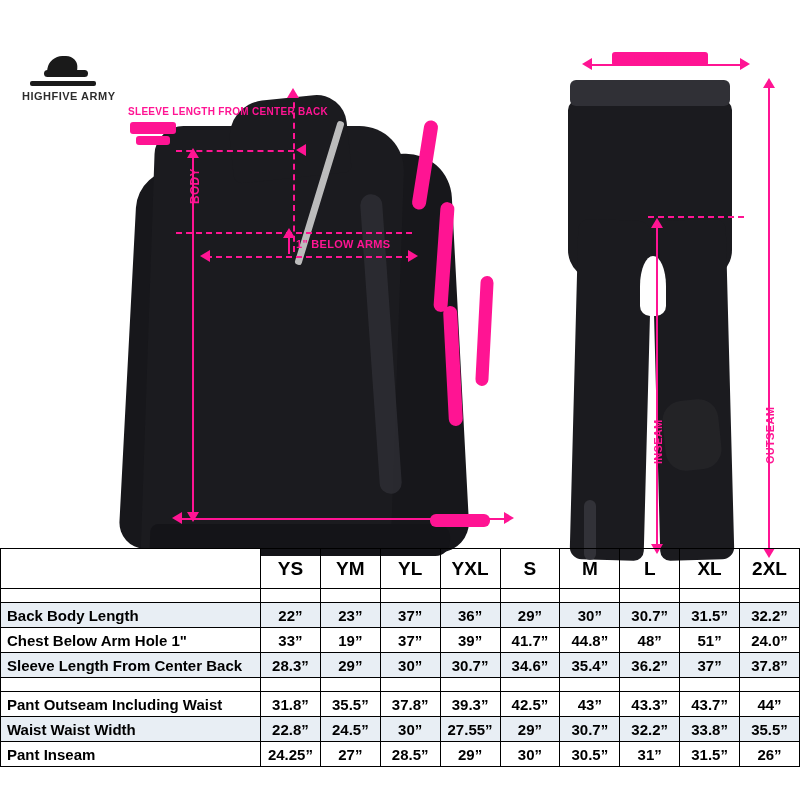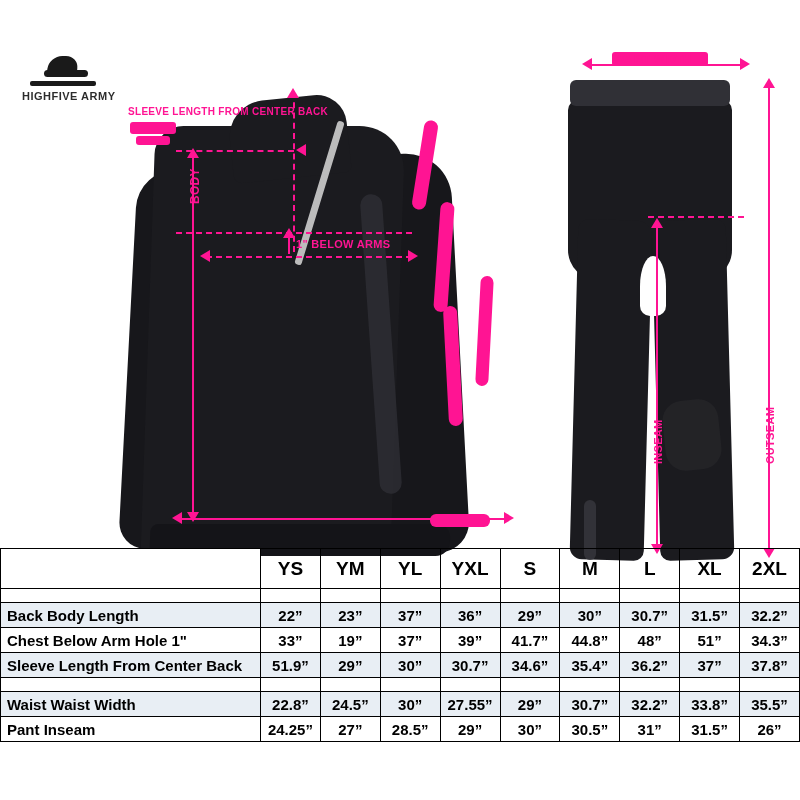--- a/index.html
+++ b/index.html
@@ -268,26 +268,26 @@
         <tr>
           <td class="rowhead">Chest Below Arm Hole 1"</td>
           <td>33”</td>
           <td>19”</td>
           <td>37”</td>
           <td>39”</td>
           <td>41.7”</td>
           <td>44.8”</td>
           <td>48”</td>
           <td>51”</td>
-          <td>34.3”</td>
+          <td>24.0”</td>
         </tr>
 
         <tr class="alt">
           <td class="rowhead">Sleeve Length From Center Back</td>
-          <td>51.9”</td>
+          <td>28.3”</td>
           <td>29”</td>
           <td>30”</td>
           <td>30.7”</td>
           <td>34.6”</td>
           <td>35.4”</td>
           <td>36.2”</td>
           <td>37”</td>
           <td>37.8”</td>
         </tr>
 
@@ -297,20 +297,32 @@
             <td></td>
           <td></td>
             <td></td>
             <td></td>
           <td></td>
             <td></td>
             <td></td>
           <td></td>
         </tr>
 
+        <tr>
+          <td class="rowhead">Pant Outseam Including Waist</td>
+          <td>31.8”</td>
+          <td>35.5”</td>
+          <td>37.8”</td>
+          <td>39.3”</td>
+          <td>42.5”</td>
+          <td>43”</td>
+          <td>43.3”</td>
+          <td>43.7”</td>
+          <td>44”</td>
+        </tr>
 
         <tr class="alt">
           <td class="rowhead">Waist Waist Width</td>
           <td>22.8”</td>
           <td>24.5”</td>
           <td>30”</td>
           <td>27.55”</td>
           <td>29”</td>
           <td>30.7”</td>
           <td>32.2”</td>

